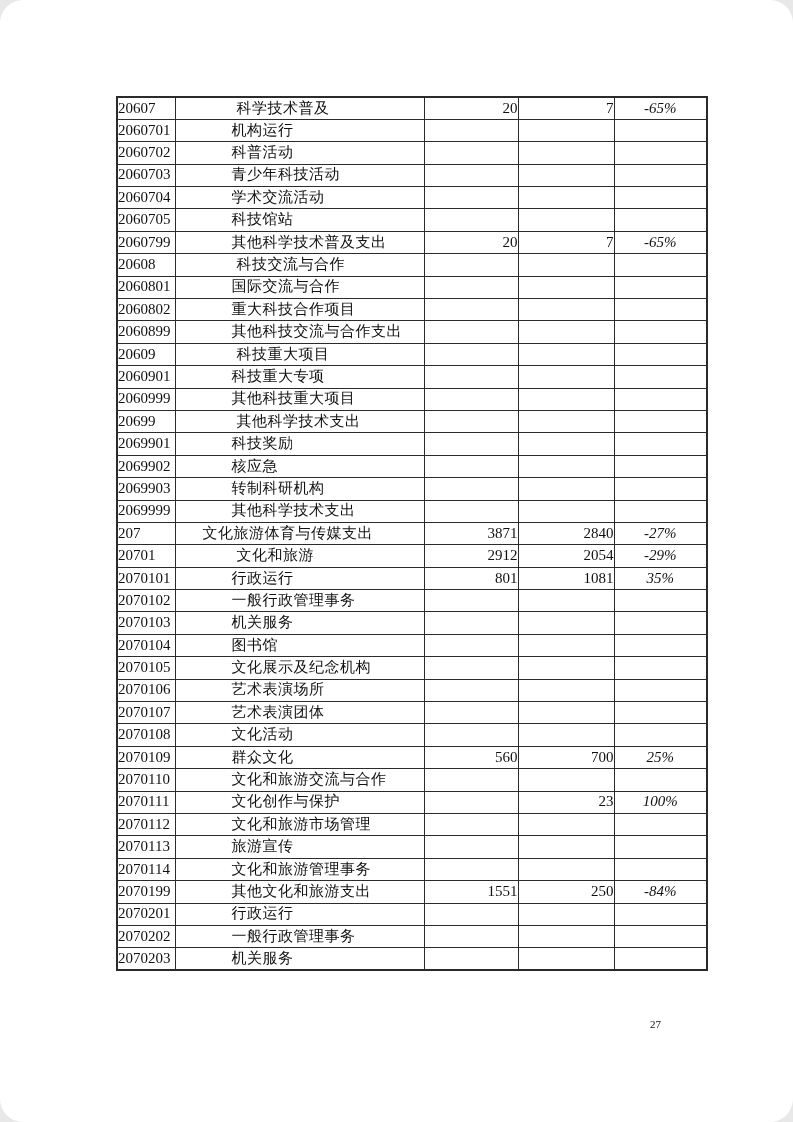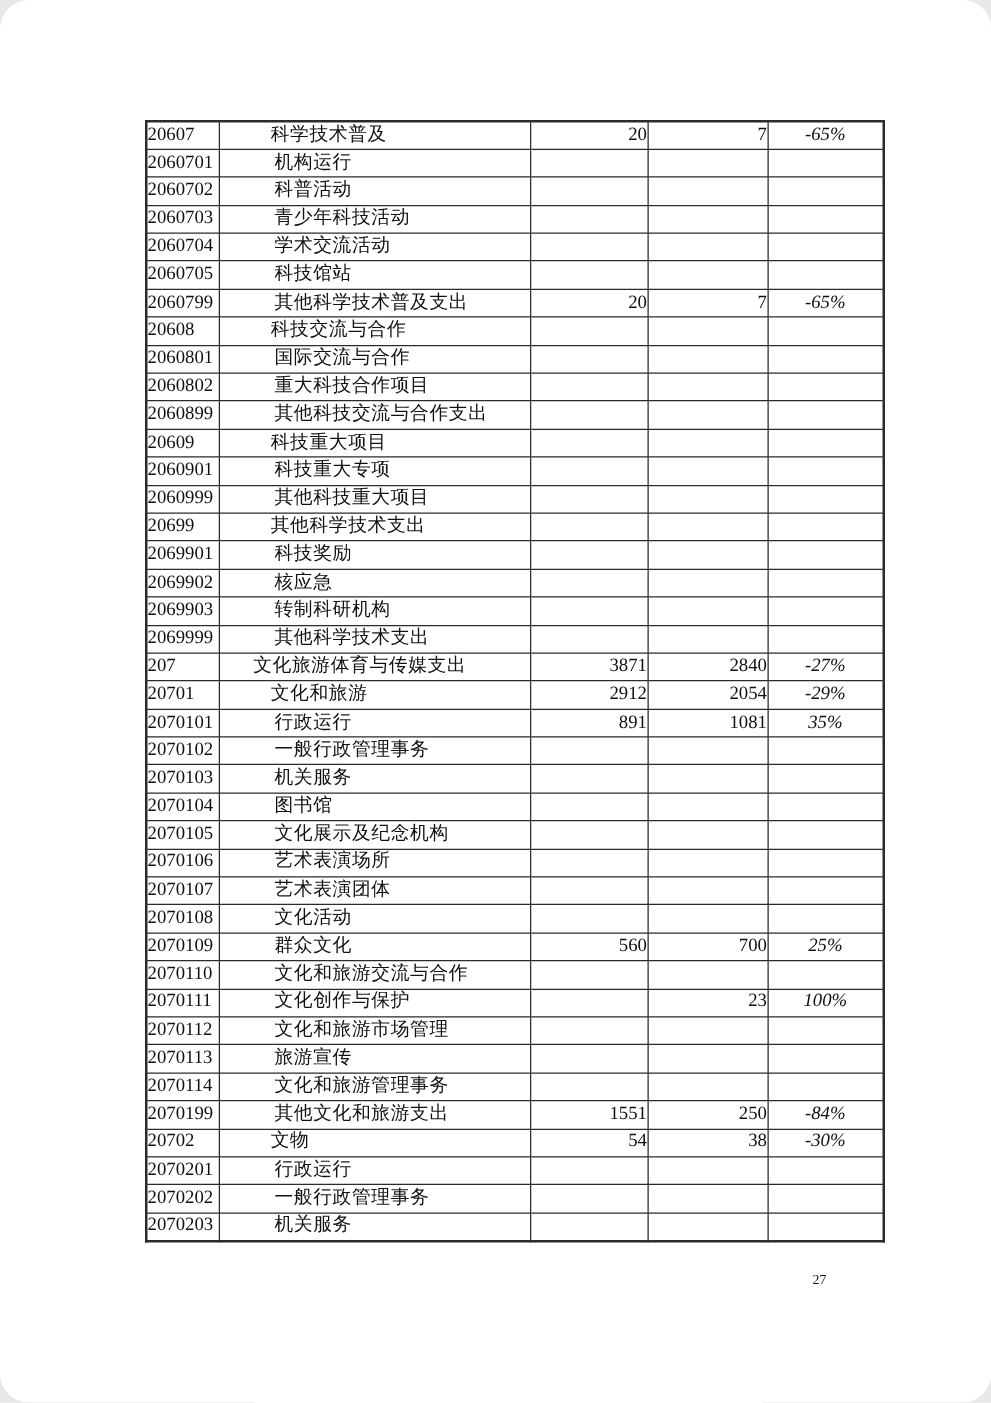--- a/index.html
+++ b/index.html
@@ -30,22 +30,22 @@
     font-size: 15px;
     line-height: 1.05;
     vertical-align: middle;
     white-space: nowrap;
     overflow: hidden;
     padding: 0;
   }
   td.c-code   { padding-left: 3px; text-align: left; }
   td.c-name   { text-align: left; letter-spacing: 0.5px; }
   td.c-name.lv1 { padding-left: 27px; }
-  td.c-name.lv2 { padding-left: 41px; }
-  td.c-name.lv3 { padding-left: 44px; }
+  td.c-name.lv2 { padding-left: 61px; }
+  td.c-name.lv3 { padding-left: 56px; }
   td.c-val    { text-align: right; padding-right: 4px; }
   td.c-pct    { text-align: center; padding-right: 6px; font-style: italic; }
   .page-number {
     position: absolute;
     left: 650px;
     top: 1018px;
     font-size: 11px;
     color: #111111;
   }
 </style>
@@ -206,21 +206,21 @@
         <tr>
           <td class="c-code">20701</td>
           <td class="c-name lv2">文化和旅游</td>
           <td class="c-val">2912</td>
           <td class="c-val">2054</td>
           <td class="c-pct">-29%</td>
         </tr>
         <tr>
           <td class="c-code">2070101</td>
           <td class="c-name lv3">行政运行</td>
-          <td class="c-val">891</td>
+          <td class="c-val">801</td>
           <td class="c-val">1081</td>
           <td class="c-pct">35%</td>
         </tr>
         <tr>
           <td class="c-code">2070102</td>
           <td class="c-name lv3">一般行政管理事务</td>
           <td class="c-val"></td>
           <td class="c-val"></td>
           <td class="c-pct"></td>
         </tr>
@@ -309,27 +309,20 @@
           <td class="c-pct"></td>
         </tr>
         <tr>
           <td class="c-code">2070199</td>
           <td class="c-name lv3">其他文化和旅游支出</td>
           <td class="c-val">1551</td>
           <td class="c-val">250</td>
           <td class="c-pct">-84%</td>
         </tr>
         <tr>
-          <td class="c-code">20702</td>
-          <td class="c-name lv2">文物</td>
-          <td class="c-val">54</td>
-          <td class="c-val">38</td>
-          <td class="c-pct">-30%</td>
-        </tr>
-        <tr>
           <td class="c-code">2070201</td>
           <td class="c-name lv3">行政运行</td>
           <td class="c-val"></td>
           <td class="c-val"></td>
           <td class="c-pct"></td>
         </tr>
         <tr>
           <td class="c-code">2070202</td>
           <td class="c-name lv3">一般行政管理事务</td>
           <td class="c-val"></td>

